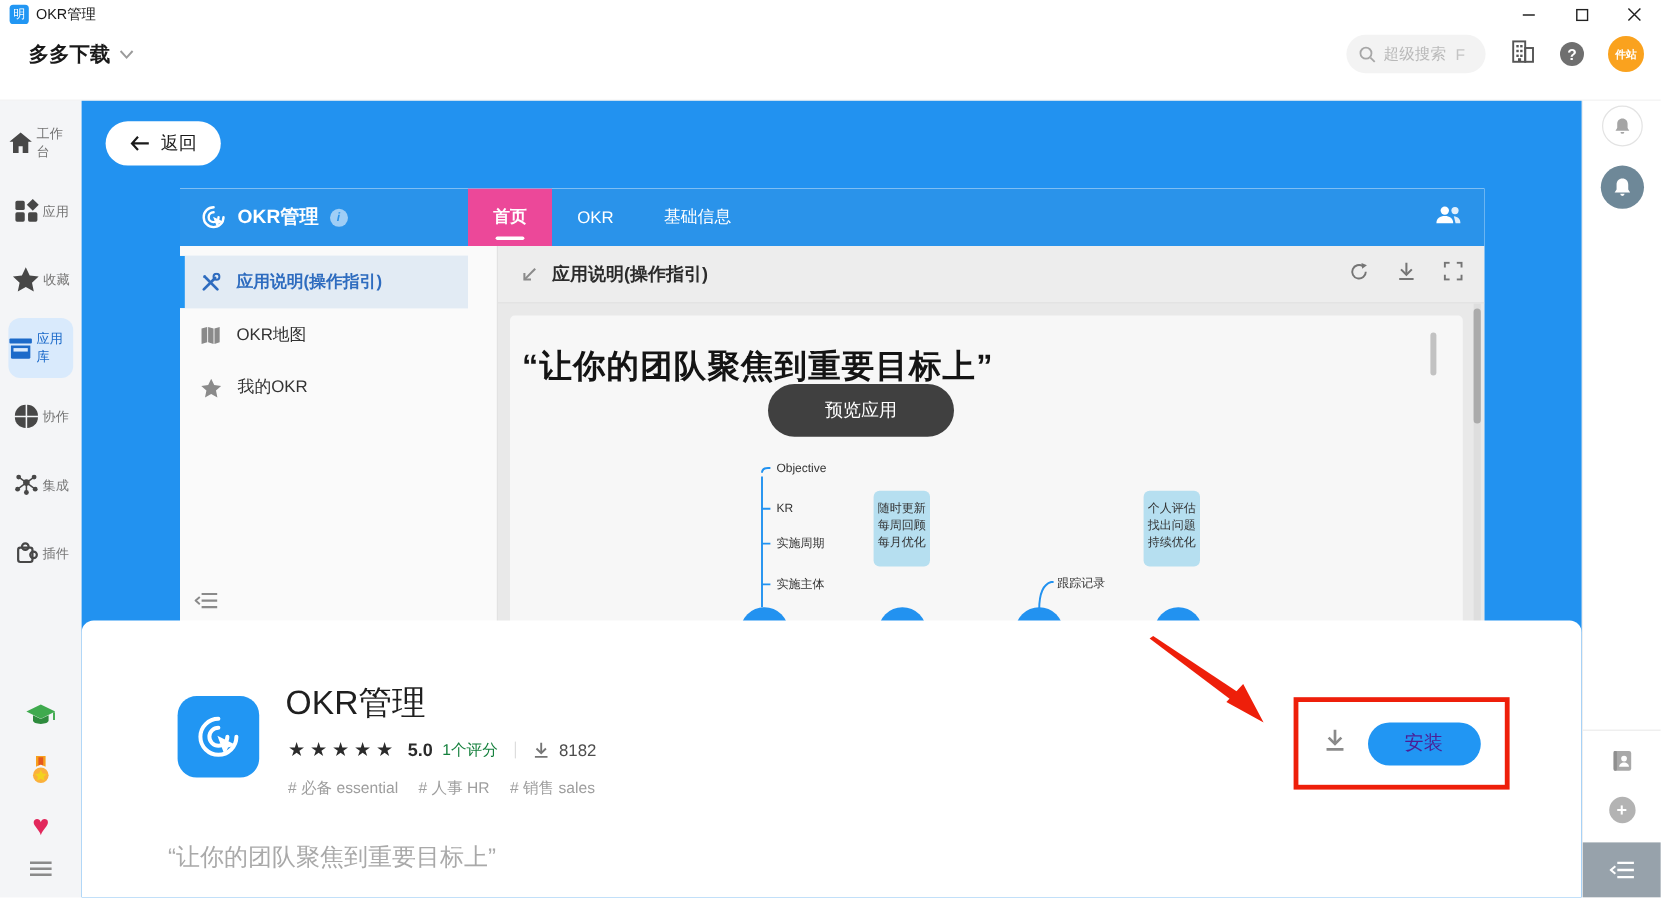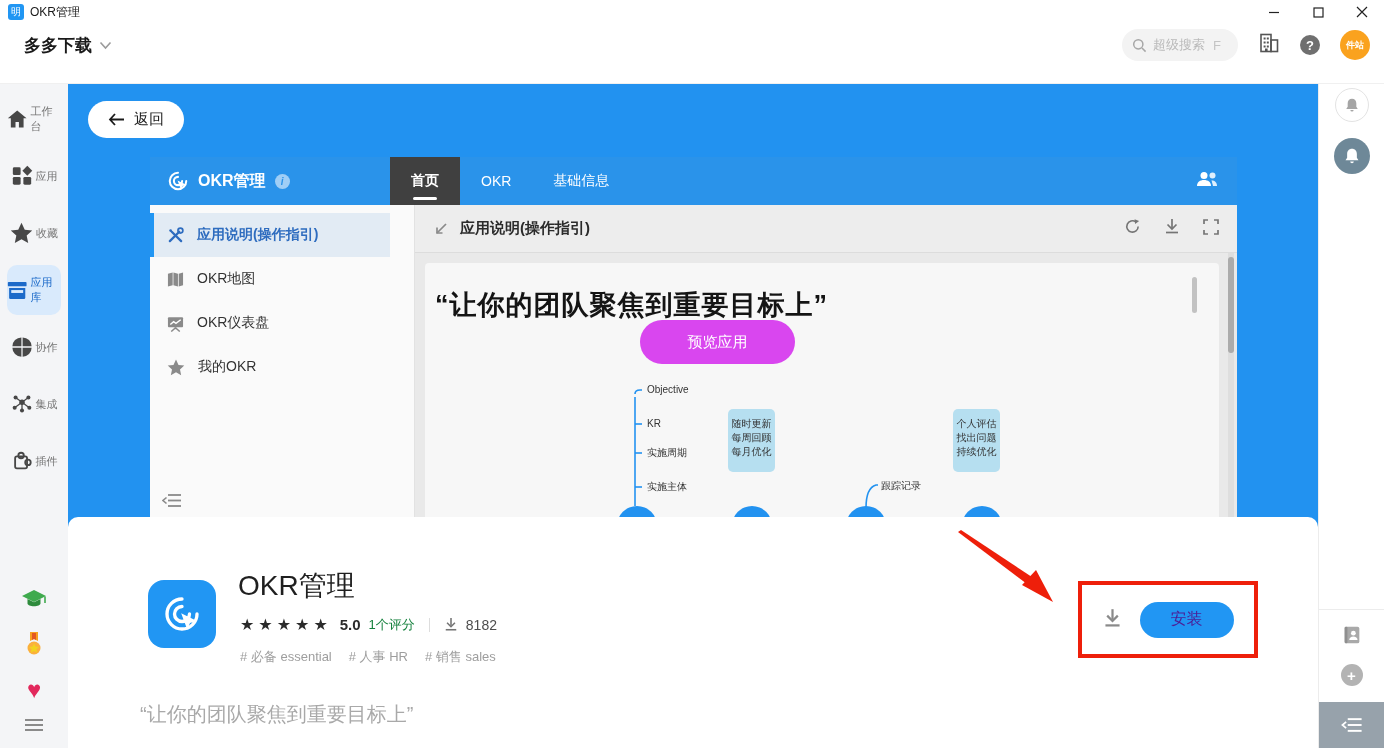--- a/index.html
+++ b/index.html
@@ -52,41 +52,41 @@
   .app-preview { position:absolute; left:82px; top:73px; width:1087px; height:560px; display:flex; flex-direction:column;
                  background:#fafafa; overflow:hidden; }
   .ap-header { height:48px; background:#2a93ea; display:flex; align-items:stretch; color:#fff; flex:0 0 auto; }
   .ap-head-left { width:240px; display:flex; align-items:center; gap:9px; padding-left:17px; flex:0 0 auto; }
   .ap-title { font-size:16px; font-weight:bold; }
   .info-dot { width:15px; height:15px; border-radius:50%; background:rgba(255,255,255,.55); color:#2a93ea;
               font-size:10px; font-weight:bold; display:flex; align-items:center; justify-content:center; font-style:italic; }
   .info-dot::before { content:"i"; }
   .ap-tabs { display:flex; align-items:stretch; }
   .ap-tab { padding:0 21px; display:flex; align-items:center; font-size:14px; position:relative; cursor:pointer; }
-  .ap-tab.active { background:#404040; font-weight:bold; }
+  .ap-tab.active { background:#ec4899; font-weight:bold; }
   .ap-tab.active::after { content:""; position:absolute; left:50%; transform:translateX(-50%); bottom:5px;
                           width:24px; height:3px; border-radius:2px; background:#fff; }
   .ap-head-right { margin-left:auto; display:flex; align-items:center; padding-right:18px; }
 
   .ap-body { flex:1; display:flex; min-height:0;gap:24px; }
   .ap-menu { width:240px; background:#fafafa; flex:0 0 auto; position:relative; padding-top:8px; }
   .menu-item { height:44px; display:flex; align-items:center; gap:13px; padding-left:17px; font-size:14px; color:#333; cursor:pointer; }
   .menu-item.selected { background:#e2ebf4; color:#2e6cbf; font-weight:bold; box-shadow:inset 4px 0 0 #2196f3; }
   .menu-collapse { position:absolute; left:12px; top:288px; }
 
   .ap-content { flex:1; display:flex; flex-direction:column; min-width:0; border-left:1px solid #e2e2e2; }
   .ap-toolbar { height:48px; background:#ededed; display:flex; align-items:center; gap:11px; padding:0 18px;
                 border-bottom:1px solid #dcdcdc; flex:0 0 auto; }
   .ap-toolbar .t-title { font-size:15px; font-weight:bold; color:#2b2b2b; }
   .t-icons { margin-left:auto; display:flex; align-items:center; gap:23px; }
 
   .ap-view { flex:1; position:relative; background:#e9e9e9; min-height:0; }
   .view-card { position:absolute; left:10px; top:10px; right:18px; height:520px; background:#f7f7f7; border-radius:4px; }
   .card-heading { position:absolute; left:10px; top:24px; font-size:27px; font-weight:bold; color:#141414; letter-spacing:1px; }
-  .preview-pill { position:absolute; left:215px; top:57px; width:155px; height:44px; border-radius:22px; background:#d946ef;
+  .preview-pill { position:absolute; left:215px; top:57px; width:155px; height:44px; border-radius:22px; background:#404040;
                   color:#fff; font-size:15px; border:none; display:flex; align-items:center; justify-content:center; cursor:pointer; }
   .diagram { position:absolute; left:0; top:120px; }
   .diagram text { font-size:10px; fill:#333; }
   .vscroll-outer { position:absolute; right:3px; top:0; bottom:0; width:6px; background:#dedede; }
   .vscroll-outer .thumb { position:absolute; right:0; top:4px; width:6px; height:96px; border-radius:3px; background:#ababab; }
   .vscroll-card { position:absolute; right:22px; top:14px; width:5px; height:36px; border-radius:3px; background:#c2c2c2; }
 
   
   .bottom-panel { position:absolute; left:0; right:0; top:433px; height:231px; background:#fff;
                   border-radius:10px 10px 0 0; z-index:5; }
@@ -326,30 +326,20 @@
                 </svg>
               <span>应用说明(操作指引)</span>
             </div>
             <div class="menu-item">
               <svg width="17" height="17" viewBox="0 0 18 18">
                   <polygon points="1,3 6,1.5 6,15 1,16.5" fill="#8a8a8a"></polygon>
                   <polygon points="6.8,1.5 11.6,3 11.6,16.5 6.8,15" fill="#8a8a8a"></polygon>
                   <polygon points="12.4,3 17,1.5 17,15 12.4,16.5" fill="#8a8a8a"></polygon>
                 </svg>
               <span>OKR地图</span>
-            </div>
-            <div class="menu-item">
-              <svg width="17" height="17" viewBox="0 0 18 18">
-                  <rect x="1" y="2.5" width="16" height="10.5" rx="1" fill="#8a8a8a"></rect>
-                  <polyline points="3.5,10 7,7 9.5,8.8 14.5,5" fill="none" stroke="#fff" stroke-width="1.5"></polyline>
-                  <line x1="9" y1="13" x2="9" y2="15" stroke="#8a8a8a" stroke-width="1.6"></line>
-                  <line x1="9" y1="13.5" x2="4.5" y2="17.5" stroke="#8a8a8a" stroke-width="1.6"></line>
-                  <line x1="9" y1="13.5" x2="13.5" y2="17.5" stroke="#8a8a8a" stroke-width="1.6"></line>
-                </svg>
-              <span>OKR仪表盘</span>
             </div>
             <div class="menu-item">
               <svg width="18" height="17" viewBox="0 0 24 23">
                   <path d="M12 0.8 L15.4 8 L23.2 8.9 L17.4 14.2 L19 21.9 L12 18 L5 21.9 L6.6 14.2 L0.8 8.9 L8.6 8 Z" fill="#8a8a8a"></path>
                 </svg>
               <span>我的OKR</span>
             </div>
             <span class="menu-collapse">
               <svg width="20" height="15" viewBox="0 0 20 15">
                   <line x1="6" y1="2" x2="19" y2="2" stroke="#8a8a8a" stroke-width="1.8"></line>

